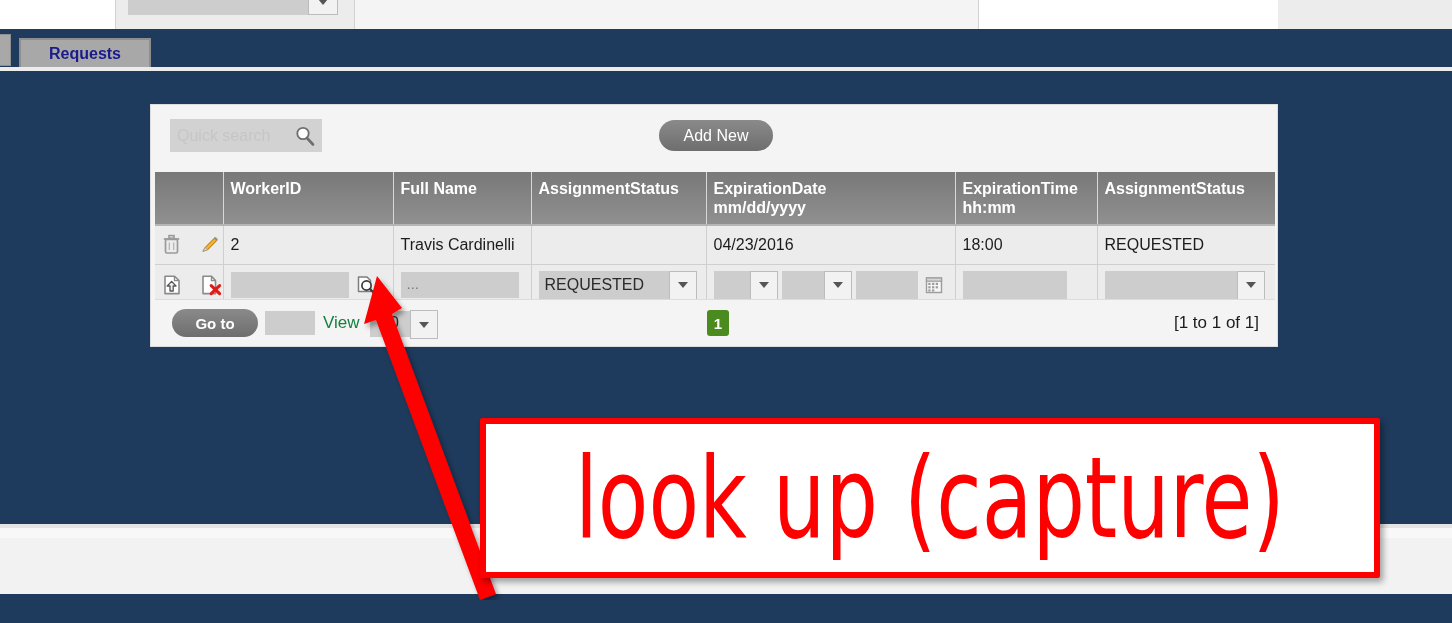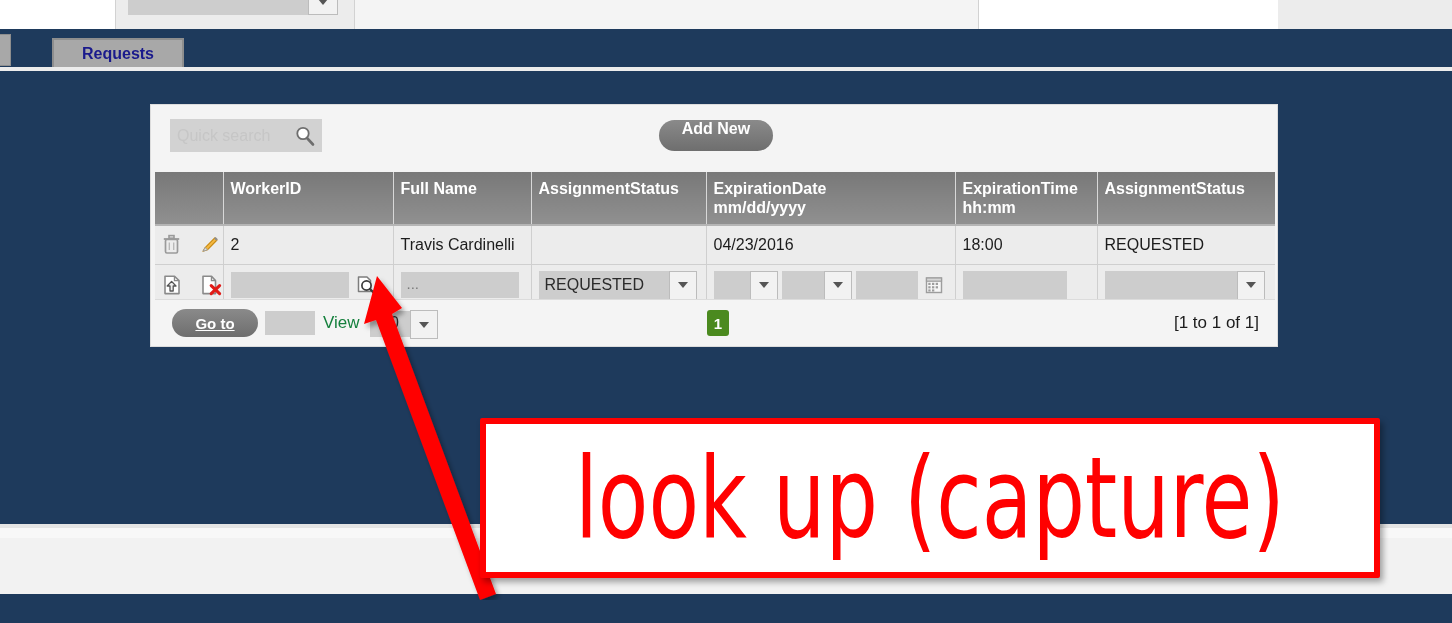--- a/index.html
+++ b/index.html
@@ -22,34 +22,34 @@
   .ts-panelB{position:absolute;left:978px;top:-30px;width:300px;height:59px;background:#ffffff;border:1px solid #d2d2d2;}
   .ts-right{position:absolute;left:1278px;top:-30px;width:174px;height:59px;background:#ececec;}
   .chev{width:0;height:0;border-left:5px solid transparent;border-right:5px solid transparent;border-top:6px solid #555;}
 
   
   .tabbar{position:absolute;left:0;top:29px;width:1452px;height:41px;background:#1e3a5c;}
   .tab-sliver{position:absolute;left:0px;top:5px;width:10px;height:30px;background:#a8a8a8;border:1px solid #8e8e8e;border-left:none;}
   .tab-req{position:absolute;left:19px;top:38px;width:132px;height:29px;
       background:#a8a8a8;border:2px solid #8e8e8e;border-bottom:none;
       display:flex;align-items:center;justify-content:center;
-      font-size:16px;font-weight:bold;color:#1a1a8c;box-sizing:border-box;margin-left:33px;}
+      font-size:16px;font-weight:bold;color:#1a1a8c;box-sizing:border-box;}
   .tab-underline{position:absolute;left:0;top:67px;width:1452px;height:4px;background:#ececec;}
 
   
   .panel{position:absolute;left:150px;top:104px;width:1128px;height:243px;background:#f4f4f4;border:1px solid #dcdcdc;box-sizing:border-box;}
 
   .toolbar{position:relative;height:52px;}
   .qsearch{position:absolute;left:19px;top:14px;width:152px;height:33px;background:#d2d2d2;display:flex;align-items:center;}
   .qsearch .ph{font-size:16px;color:#c6c6c6;padding-left:7px;flex:1;}
   .qsearch .mag{width:34px;display:flex;align-items:center;justify-content:center;}
   .btn-addnew{position:absolute;left:508px;top:15px;width:114px;height:31px;border-radius:16px;
       background:linear-gradient(#8a8a8a,#6e6e6e);
-      display:flex;justify-content:center;
-      color:#ffffff;font-size:16px;font-weight:bold;}
+      display:flex;align-items:center;justify-content:center;
+      color:#ffffff;font-size:16px;font-weight:normal;}
 
   
   table.grid{position:absolute;left:4px;top:67px;width:1120px;border-collapse:collapse;table-layout:fixed;}
   table.grid th{
       background:linear-gradient(#787878,#909090);
       color:#ffffff;font-size:16px;font-weight:bold;
       text-align:left;vertical-align:top;
       padding:7px 0 7px 7px;height:48px;
       border-right:1px solid #d8d8d8;border-bottom:2px solid #b5b5b5;
       box-sizing:border-box;line-height:19px;}
@@ -69,21 +69,21 @@
   .selbox{background:#cdcdcd;height:29px;display:flex;align-items:center;box-sizing:border-box;}
   .selbox .v{padding:0 6px;font-size:16px;color:#2b2b2b;white-space:nowrap;flex:1;}
   .selbox .ar{width:28px;height:29px;background:#f2f2f2;border:1px solid #bcbcbc;box-sizing:border-box;display:flex;align-items:center;justify-content:center;}
   .lookup-btn{width:26px;height:24px;display:flex;align-items:center;justify-content:center;}
   .cal-btn{width:26px;height:24px;display:flex;align-items:center;justify-content:center;}
 
   
   .pager{position:absolute;left:4px;top:194px;width:1120px;height:45px;background:#f4f4f4;border-top:1px solid #dcdcdc;}
   .btn-goto{position:absolute;left:17px;top:9px;width:86px;height:28px;border-radius:15px;
       background:linear-gradient(#8a8a8a,#6e6e6e);
-      display:flex;align-items:center;justify-content:center;color:#fff;font-size:15px;font-weight:bold;text-decoration:underline;}
+      display:flex;align-items:center;justify-content:center;color:#fff;font-size:15px;font-weight:bold;}
   .goto-fld{position:absolute;left:110px;top:11px;width:50px;height:24px;background:#cdcdcd;}
   .view-lbl{position:absolute;left:168px;top:13px;font-size:17px;color:#15803d;}
   .view-val{position:absolute;left:215px;top:11px;width:40px;height:26px;background:#cdcdcd;font-size:16px;color:#2b2b2b;text-align:center;padding-top:3px;box-sizing:border-box;}
   .view-ar{position:absolute;left:255px;top:10px;width:28px;height:29px;background:#f2f2f2;border:1px solid #bcbcbc;box-sizing:border-box;display:flex;align-items:center;justify-content:center;}
   .pg-badge{position:absolute;left:552px;top:10px;width:22px;height:26px;background:#4b8a1f;border-radius:3px;color:#fff;font-size:15px;font-weight:bold;display:flex;align-items:center;justify-content:center;}
   .pg-range{position:absolute;right:16px;top:13px;font-size:17px;color:#1c1c1c;}
 
   
   .band-a{position:absolute;left:0;top:524px;width:1452px;height:4px;background:#e4e4e4;}
   .band-b{position:absolute;left:0;top:528px;width:1452px;height:10px;background:#f8f8f8;border-bottom:1px solid #e0e0e0;}

